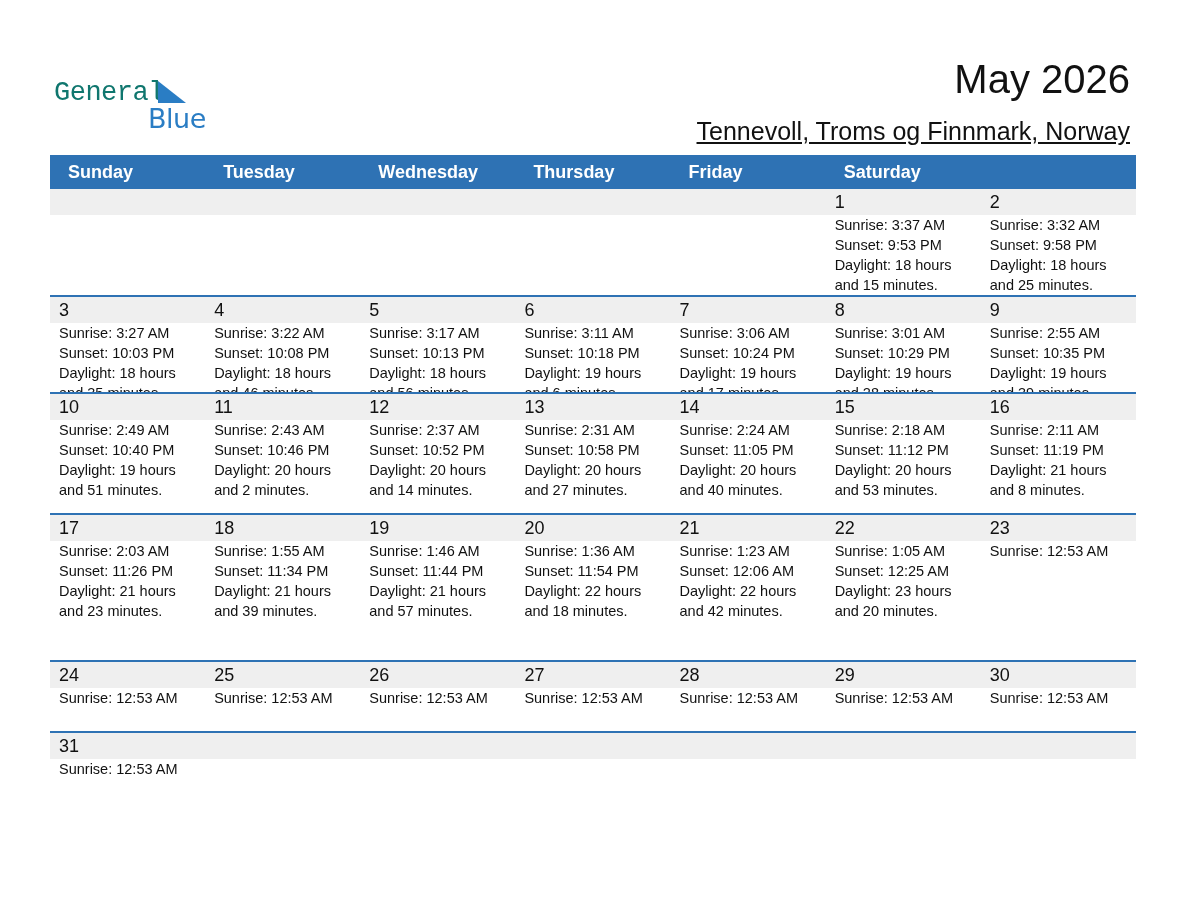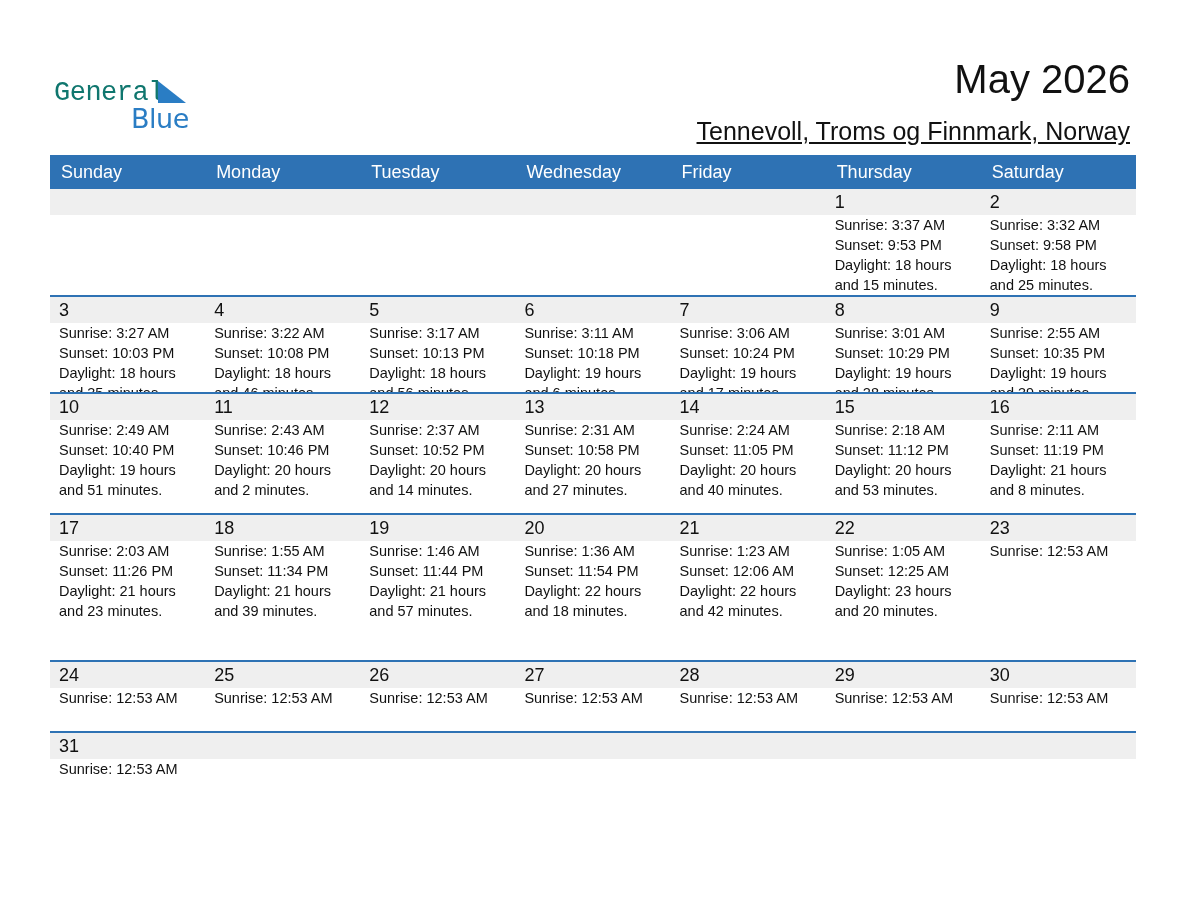--- a/index.html
+++ b/index.html
@@ -1,24 +1,24 @@
 <!DOCTYPE html>
 <html><head>
 <meta charset="utf-8">
 <style>
   html, body { margin:0; padding:0; background:#ffffff; }
   body { width:1188px; height:918px; position:relative; font-family:"Liberation Sans", sans-serif; color:#111; overflow:hidden; }
   .logo { position:absolute; left:54px; top:78px; width:140px; height:52px; }
   .logo .general { position:absolute; left:0; top:0; font-size:27px; color:#0f766e; font-family:Liberation Mono, monospace; letter-spacing:-0.5px; }
-  .logo .blue { position:absolute; left:77px; top:25px; font-size:27px; color:#2a7dc4; font-family:"DejaVu Sans", sans-serif; letter-spacing:-0.5px; }
+  .logo .blue { position:absolute; left:94px; top:25px; font-size:27px; color:#2a7dc4; font-family:"DejaVu Sans", sans-serif; letter-spacing:-0.5px; }
   .logo svg { position:absolute; left:104px; top:3px; }
   .title { position:absolute; right:58px; top:57px; font-size:40px; color:#111; }
   .subtitle { position:absolute; right:58px; top:117px; font-size:25px; color:#111;text-decoration:underline; }
   .header { position:absolute; left:50px; top:155px; width:1086px; height:34px; background:#2e72b4; display:flex; }
-  .header .hcell { width:155.14px; box-sizing:border-box; padding-left:11px; line-height:34px; color:#ffffff; font-size:18px; }
+  .header .hcell { width:155.14px; box-sizing:border-box; padding-left:18px; line-height:34px; color:#ffffff; font-size:18px;font-weight:bold; }
   .week { position:absolute; left:50px; width:1086px; display:flex; }
   .week.bordered { border-top:2px solid #2e72b4; }
   .week .band { position:absolute; left:0; top:0; width:1086px; height:26px; background:#efefef; }
   .day { position:relative; width:155.14px; box-sizing:border-box; padding-left:9px; }
   .day .num { height:26px; line-height:26px; font-size:18px; color:#111; }
   .day .line { font-size:14.5px; line-height:20px; color:#111; white-space:nowrap; }
 </style>
 </head>
 <body>
 
@@ -28,25 +28,24 @@
       <polygon points="0,0 0,22 28,22" fill="#2a7dc4"></polygon>
     </svg>
   <span class="blue">Blue</span>
 </div>
 
 <div class="title">May 2026</div>
 <div class="subtitle">Tennevoll, Troms og Finnmark, Norway</div>
 
 <div class="header">
   <div class="hcell">Sunday</div>
-  <div class="hcell">Monday</div>
   <div class="hcell">Tuesday</div>
   <div class="hcell">Wednesday</div>
+  <div class="hcell">Thursday</div>
   <div class="hcell">Friday</div>
-  <div class="hcell">Thursday</div>
   <div class="hcell">Saturday</div>
 </div>
 
 <div id="weeks-container">
     <div class="week" style="top: 189px;">
       <div class="band"></div>
       <div class="day">
         <div class="num"></div>
       </div>
       <div class="day">

